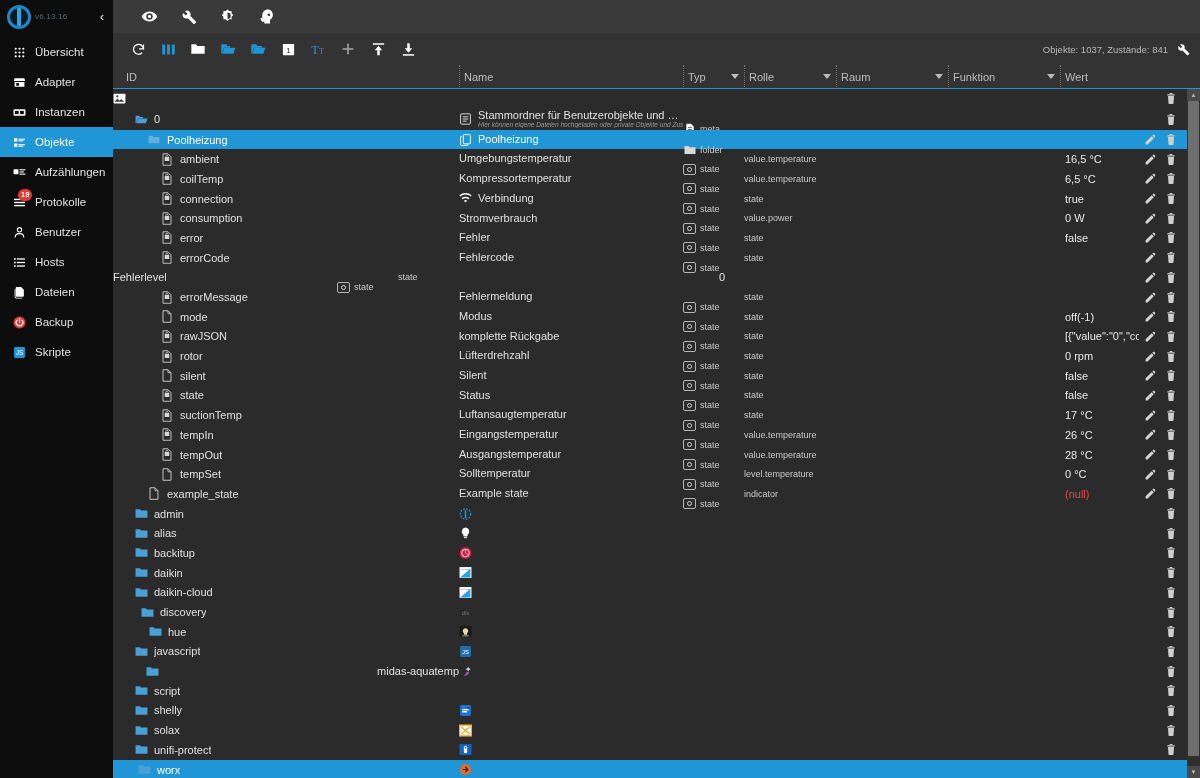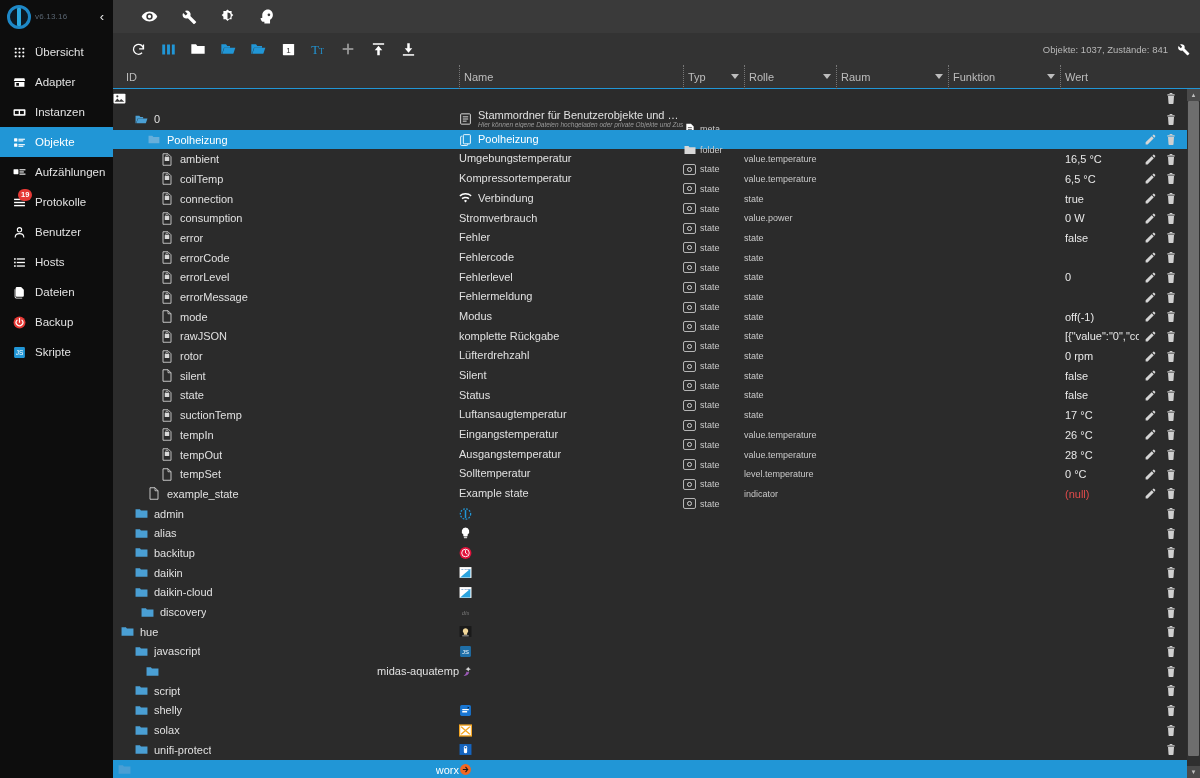--- a/index.html
+++ b/index.html
@@ -791,45 +791,116 @@
                 <span>
                   <svg width="12" height="13" viewBox="0 0 24 24" fill="#cfcfcf">
                     <path d="M6 7h12l-1 14.5a1.5 1.5 0 0 1-1.5 1.4h-7A1.5 1.5 0 0 1 7 21.5L6 7z"></path>
                     <rect x="4.5" y="3.6" width="15" height="2.6" rx="1"></rect>
                     <rect x="9" y="1" width="6" height="2.2" rx="1"></rect>
                   </svg>
                 </span>
               </div>
             </div>
             <div class="row">
+              <div class="cell-name">
+                <span class="namebox">
+                  <span class="label">Fehlerlevel</span>
+                </span>
+              </div>
+              <div class="cell-typ">
+                <span class="typechip">
+                  <span class="dot"></span>
+                </span>
+                <span>state</span>
+              </div>
+              <div class="cell-role">state</div>
+              <div class="cell-raum"></div>
+              <div class="cell-funk"></div>
+              <div class="cell-val">0</div>
+              <div class="cell-act">
+                <span>
+                  <svg width="13" height="13" viewBox="0 0 24 24" fill="#d6d6d6">
+                    <path d="M3 17.3V21h3.7L18 9.7l-3.7-3.7L3 17.3zM20.7 6.6a1 1 0 0 0 0-1.4l-2-2a1 1 0 0 0-1.4 0L15.5 5l3.7 3.7 1.5-2.1z"></path>
+                  </svg>
+                </span>
+                <span>
+                  <svg width="12" height="13" viewBox="0 0 24 24" fill="#cfcfcf">
+                    <path d="M6 7h12l-1 14.5a1.5 1.5 0 0 1-1.5 1.4h-7A1.5 1.5 0 0 1 7 21.5L6 7z"></path>
+                    <rect x="4.5" y="3.6" width="15" height="2.6" rx="1"></rect>
+                    <rect x="9" y="1" width="6" height="2.2" rx="1"></rect>
+                  </svg>
+                </span>
+              </div>
+            </div>
+            <div class="row">
               <div class="cell-id" style="padding-left: 47px;">
                 <span class="ficon">
                   <svg width="12" height="13" viewBox="0 0 24 26" fill="none">
                     <path d="M4 1.5h10l6 6v17H4z" fill="none" stroke="#d8d8d8" stroke-width="1.7"></path>
                     <rect x="7.5" y="8" width="9" height="8" rx="1" fill="#d8d8d8"></rect>
                     <path d="M9.8 8V6.3a2.2 2.2 0 0 1 4.4 0V8" stroke="#d8d8d8" stroke-width="1.5" fill="none"></path>
                   </svg>
                 </span>
-                <span class="label">errorLevel</span>
-              </div>
-              <div class="cell-name">
-                <span class="namebox">
-                  <span class="label">Fehlerlevel</span>
+                <span class="label">errorMessage</span>
+              </div>
+              <div class="cell-name">
+                <span class="namebox">
+                  <span class="label">Fehlermeldung</span>
                 </span>
               </div>
               <div class="cell-typ">
                 <span class="typechip">
                   <span class="dot"></span>
                 </span>
                 <span>state</span>
               </div>
               <div class="cell-role">state</div>
               <div class="cell-raum"></div>
               <div class="cell-funk"></div>
-              <div class="cell-val">0</div>
+              <div class="cell-val"></div>
+              <div class="cell-act">
+                <span>
+                  <svg width="13" height="13" viewBox="0 0 24 24" fill="#d6d6d6">
+                    <path d="M3 17.3V21h3.7L18 9.7l-3.7-3.7L3 17.3zM20.7 6.6a1 1 0 0 0 0-1.4l-2-2a1 1 0 0 0-1.4 0L15.5 5l3.7 3.7 1.5-2.1z"></path>
+                  </svg>
+                </span>
+                <span>
+                  <svg width="12" height="13" viewBox="0 0 24 24" fill="#cfcfcf">
+                    <path d="M6 7h12l-1 14.5a1.5 1.5 0 0 1-1.5 1.4h-7A1.5 1.5 0 0 1 7 21.5L6 7z"></path>
+                    <rect x="4.5" y="3.6" width="15" height="2.6" rx="1"></rect>
+                    <rect x="9" y="1" width="6" height="2.2" rx="1"></rect>
+                  </svg>
+                </span>
+              </div>
+            </div>
+            <div class="row">
+              <div class="cell-id" style="padding-left: 47px;">
+                <span class="ficon">
+                  <svg width="12" height="13" viewBox="0 0 24 26" fill="none">
+                    <path d="M4 1.5h10l6 6v17H4z" stroke="#e0e0e0" stroke-width="1.7"></path>
+                    <path d="M14 1.5V7.5h6" stroke="#e0e0e0" stroke-width="1.5"></path>
+                  </svg>
+                </span>
+                <span class="label">mode</span>
+              </div>
+              <div class="cell-name">
+                <span class="namebox">
+                  <span class="label">Modus</span>
+                </span>
+              </div>
+              <div class="cell-typ">
+                <span class="typechip">
+                  <span class="dot"></span>
+                </span>
+                <span>state</span>
+              </div>
+              <div class="cell-role">state</div>
+              <div class="cell-raum"></div>
+              <div class="cell-funk"></div>
+              <div class="cell-val">off(-1)</div>
               <div class="cell-act">
                 <span>
                   <svg width="13" height="13" viewBox="0 0 24 24" fill="#d6d6d6">
                     <path d="M3 17.3V21h3.7L18 9.7l-3.7-3.7L3 17.3zM20.7 6.6a1 1 0 0 0 0-1.4l-2-2a1 1 0 0 0-1.4 0L15.5 5l3.7 3.7 1.5-2.1z"></path>
                   </svg>
                 </span>
                 <span>
                   <svg width="12" height="13" viewBox="0 0 24 24" fill="#cfcfcf">
                     <path d="M6 7h12l-1 14.5a1.5 1.5 0 0 1-1.5 1.4h-7A1.5 1.5 0 0 1 7 21.5L6 7z"></path>
                     <rect x="4.5" y="3.6" width="15" height="2.6" rx="1"></rect>
@@ -840,77 +911,37 @@
             </div>
             <div class="row">
               <div class="cell-id" style="padding-left: 47px;">
                 <span class="ficon">
                   <svg width="12" height="13" viewBox="0 0 24 26" fill="none">
                     <path d="M4 1.5h10l6 6v17H4z" fill="none" stroke="#d8d8d8" stroke-width="1.7"></path>
                     <rect x="7.5" y="8" width="9" height="8" rx="1" fill="#d8d8d8"></rect>
                     <path d="M9.8 8V6.3a2.2 2.2 0 0 1 4.4 0V8" stroke="#d8d8d8" stroke-width="1.5" fill="none"></path>
                   </svg>
                 </span>
-                <span class="label">errorMessage</span>
-              </div>
-              <div class="cell-name">
-                <span class="namebox">
-                  <span class="label">Fehlermeldung</span>
+                <span class="label">rawJSON</span>
+              </div>
+              <div class="cell-name">
+                <span class="namebox">
+                  <span class="label">komplette Rückgabe</span>
                 </span>
               </div>
               <div class="cell-typ">
                 <span class="typechip">
                   <span class="dot"></span>
                 </span>
                 <span>state</span>
               </div>
               <div class="cell-role">state</div>
               <div class="cell-raum"></div>
               <div class="cell-funk"></div>
-              <div class="cell-val"></div>
-              <div class="cell-act">
-                <span>
-                  <svg width="13" height="13" viewBox="0 0 24 24" fill="#d6d6d6">
-                    <path d="M3 17.3V21h3.7L18 9.7l-3.7-3.7L3 17.3zM20.7 6.6a1 1 0 0 0 0-1.4l-2-2a1 1 0 0 0-1.4 0L15.5 5l3.7 3.7 1.5-2.1z"></path>
-                  </svg>
-                </span>
-                <span>
-                  <svg width="12" height="13" viewBox="0 0 24 24" fill="#cfcfcf">
-                    <path d="M6 7h12l-1 14.5a1.5 1.5 0 0 1-1.5 1.4h-7A1.5 1.5 0 0 1 7 21.5L6 7z"></path>
-                    <rect x="4.5" y="3.6" width="15" height="2.6" rx="1"></rect>
-                    <rect x="9" y="1" width="6" height="2.2" rx="1"></rect>
-                  </svg>
-                </span>
-              </div>
-            </div>
-            <div class="row">
-              <div class="cell-id" style="padding-left: 47px;">
-                <span class="ficon">
-                  <svg width="12" height="13" viewBox="0 0 24 26" fill="none">
-                    <path d="M4 1.5h10l6 6v17H4z" stroke="#e0e0e0" stroke-width="1.7"></path>
-                    <path d="M14 1.5V7.5h6" stroke="#e0e0e0" stroke-width="1.5"></path>
-                  </svg>
-                </span>
-                <span class="label">mode</span>
-              </div>
-              <div class="cell-name">
-                <span class="namebox">
-                  <span class="label">Modus</span>
-                </span>
-              </div>
-              <div class="cell-typ">
-                <span class="typechip">
-                  <span class="dot"></span>
-                </span>
-                <span>state</span>
-              </div>
-              <div class="cell-role">state</div>
-              <div class="cell-raum"></div>
-              <div class="cell-funk"></div>
-              <div class="cell-val">off(-1)</div>
+              <div class="cell-val">[{"value":"0","code...</div>
               <div class="cell-act">
                 <span>
                   <svg width="13" height="13" viewBox="0 0 24 24" fill="#d6d6d6">
                     <path d="M3 17.3V21h3.7L18 9.7l-3.7-3.7L3 17.3zM20.7 6.6a1 1 0 0 0 0-1.4l-2-2a1 1 0 0 0-1.4 0L15.5 5l3.7 3.7 1.5-2.1z"></path>
                   </svg>
                 </span>
                 <span>
                   <svg width="12" height="13" viewBox="0 0 24 24" fill="#cfcfcf">
                     <path d="M6 7h12l-1 14.5a1.5 1.5 0 0 1-1.5 1.4h-7A1.5 1.5 0 0 1 7 21.5L6 7z"></path>
                     <rect x="4.5" y="3.6" width="15" height="2.6" rx="1"></rect>
@@ -921,37 +952,77 @@
             </div>
             <div class="row">
               <div class="cell-id" style="padding-left: 47px;">
                 <span class="ficon">
                   <svg width="12" height="13" viewBox="0 0 24 26" fill="none">
                     <path d="M4 1.5h10l6 6v17H4z" fill="none" stroke="#d8d8d8" stroke-width="1.7"></path>
                     <rect x="7.5" y="8" width="9" height="8" rx="1" fill="#d8d8d8"></rect>
                     <path d="M9.8 8V6.3a2.2 2.2 0 0 1 4.4 0V8" stroke="#d8d8d8" stroke-width="1.5" fill="none"></path>
                   </svg>
                 </span>
-                <span class="label">rawJSON</span>
-              </div>
-              <div class="cell-name">
-                <span class="namebox">
-                  <span class="label">komplette Rückgabe</span>
+                <span class="label">rotor</span>
+              </div>
+              <div class="cell-name">
+                <span class="namebox">
+                  <span class="label">Lüfterdrehzahl</span>
                 </span>
               </div>
               <div class="cell-typ">
                 <span class="typechip">
                   <span class="dot"></span>
                 </span>
                 <span>state</span>
               </div>
               <div class="cell-role">state</div>
               <div class="cell-raum"></div>
               <div class="cell-funk"></div>
-              <div class="cell-val">[{"value":"0","code...</div>
+              <div class="cell-val">0 rpm</div>
+              <div class="cell-act">
+                <span>
+                  <svg width="13" height="13" viewBox="0 0 24 24" fill="#d6d6d6">
+                    <path d="M3 17.3V21h3.7L18 9.7l-3.7-3.7L3 17.3zM20.7 6.6a1 1 0 0 0 0-1.4l-2-2a1 1 0 0 0-1.4 0L15.5 5l3.7 3.7 1.5-2.1z"></path>
+                  </svg>
+                </span>
+                <span>
+                  <svg width="12" height="13" viewBox="0 0 24 24" fill="#cfcfcf">
+                    <path d="M6 7h12l-1 14.5a1.5 1.5 0 0 1-1.5 1.4h-7A1.5 1.5 0 0 1 7 21.5L6 7z"></path>
+                    <rect x="4.5" y="3.6" width="15" height="2.6" rx="1"></rect>
+                    <rect x="9" y="1" width="6" height="2.2" rx="1"></rect>
+                  </svg>
+                </span>
+              </div>
+            </div>
+            <div class="row">
+              <div class="cell-id" style="padding-left: 47px;">
+                <span class="ficon">
+                  <svg width="12" height="13" viewBox="0 0 24 26" fill="none">
+                    <path d="M4 1.5h10l6 6v17H4z" stroke="#e0e0e0" stroke-width="1.7"></path>
+                    <path d="M14 1.5V7.5h6" stroke="#e0e0e0" stroke-width="1.5"></path>
+                  </svg>
+                </span>
+                <span class="label">silent</span>
+              </div>
+              <div class="cell-name">
+                <span class="namebox">
+                  <span class="label">Silent</span>
+                </span>
+              </div>
+              <div class="cell-typ">
+                <span class="typechip">
+                  <span class="dot"></span>
+                </span>
+                <span>state</span>
+              </div>
+              <div class="cell-role">state</div>
+              <div class="cell-raum"></div>
+              <div class="cell-funk"></div>
+              <div class="cell-val">false</div>
               <div class="cell-act">
                 <span>
                   <svg width="13" height="13" viewBox="0 0 24 24" fill="#d6d6d6">
                     <path d="M3 17.3V21h3.7L18 9.7l-3.7-3.7L3 17.3zM20.7 6.6a1 1 0 0 0 0-1.4l-2-2a1 1 0 0 0-1.4 0L15.5 5l3.7 3.7 1.5-2.1z"></path>
                   </svg>
                 </span>
                 <span>
                   <svg width="12" height="13" viewBox="0 0 24 24" fill="#cfcfcf">
                     <path d="M6 7h12l-1 14.5a1.5 1.5 0 0 1-1.5 1.4h-7A1.5 1.5 0 0 1 7 21.5L6 7z"></path>
                     <rect x="4.5" y="3.6" width="15" height="2.6" rx="1"></rect>
@@ -962,65 +1033,25 @@
             </div>
             <div class="row">
               <div class="cell-id" style="padding-left: 47px;">
                 <span class="ficon">
                   <svg width="12" height="13" viewBox="0 0 24 26" fill="none">
                     <path d="M4 1.5h10l6 6v17H4z" fill="none" stroke="#d8d8d8" stroke-width="1.7"></path>
                     <rect x="7.5" y="8" width="9" height="8" rx="1" fill="#d8d8d8"></rect>
                     <path d="M9.8 8V6.3a2.2 2.2 0 0 1 4.4 0V8" stroke="#d8d8d8" stroke-width="1.5" fill="none"></path>
                   </svg>
                 </span>
-                <span class="label">rotor</span>
-              </div>
-              <div class="cell-name">
-                <span class="namebox">
-                  <span class="label">Lüfterdrehzahl</span>
-                </span>
-              </div>
-              <div class="cell-typ">
-                <span class="typechip">
-                  <span class="dot"></span>
-                </span>
-                <span>state</span>
-              </div>
-              <div class="cell-role">state</div>
-              <div class="cell-raum"></div>
-              <div class="cell-funk"></div>
-              <div class="cell-val">0 rpm</div>
-              <div class="cell-act">
-                <span>
-                  <svg width="13" height="13" viewBox="0 0 24 24" fill="#d6d6d6">
-                    <path d="M3 17.3V21h3.7L18 9.7l-3.7-3.7L3 17.3zM20.7 6.6a1 1 0 0 0 0-1.4l-2-2a1 1 0 0 0-1.4 0L15.5 5l3.7 3.7 1.5-2.1z"></path>
-                  </svg>
-                </span>
-                <span>
-                  <svg width="12" height="13" viewBox="0 0 24 24" fill="#cfcfcf">
-                    <path d="M6 7h12l-1 14.5a1.5 1.5 0 0 1-1.5 1.4h-7A1.5 1.5 0 0 1 7 21.5L6 7z"></path>
-                    <rect x="4.5" y="3.6" width="15" height="2.6" rx="1"></rect>
-                    <rect x="9" y="1" width="6" height="2.2" rx="1"></rect>
-                  </svg>
-                </span>
-              </div>
-            </div>
-            <div class="row">
-              <div class="cell-id" style="padding-left: 47px;">
-                <span class="ficon">
-                  <svg width="12" height="13" viewBox="0 0 24 26" fill="none">
-                    <path d="M4 1.5h10l6 6v17H4z" stroke="#e0e0e0" stroke-width="1.7"></path>
-                    <path d="M14 1.5V7.5h6" stroke="#e0e0e0" stroke-width="1.5"></path>
-                  </svg>
-                </span>
-                <span class="label">silent</span>
-              </div>
-              <div class="cell-name">
-                <span class="namebox">
-                  <span class="label">Silent</span>
+                <span class="label">state</span>
+              </div>
+              <div class="cell-name">
+                <span class="namebox">
+                  <span class="label">Status</span>
                 </span>
               </div>
               <div class="cell-typ">
                 <span class="typechip">
                   <span class="dot"></span>
                 </span>
                 <span>state</span>
               </div>
               <div class="cell-role">state</div>
               <div class="cell-raum"></div>
@@ -1043,37 +1074,37 @@
             </div>
             <div class="row">
               <div class="cell-id" style="padding-left: 47px;">
                 <span class="ficon">
                   <svg width="12" height="13" viewBox="0 0 24 26" fill="none">
                     <path d="M4 1.5h10l6 6v17H4z" fill="none" stroke="#d8d8d8" stroke-width="1.7"></path>
                     <rect x="7.5" y="8" width="9" height="8" rx="1" fill="#d8d8d8"></rect>
                     <path d="M9.8 8V6.3a2.2 2.2 0 0 1 4.4 0V8" stroke="#d8d8d8" stroke-width="1.5" fill="none"></path>
                   </svg>
                 </span>
-                <span class="label">state</span>
-              </div>
-              <div class="cell-name">
-                <span class="namebox">
-                  <span class="label">Status</span>
+                <span class="label">suctionTemp</span>
+              </div>
+              <div class="cell-name">
+                <span class="namebox">
+                  <span class="label">Luftansaugtemperatur</span>
                 </span>
               </div>
               <div class="cell-typ">
                 <span class="typechip">
                   <span class="dot"></span>
                 </span>
                 <span>state</span>
               </div>
               <div class="cell-role">state</div>
               <div class="cell-raum"></div>
               <div class="cell-funk"></div>
-              <div class="cell-val">false</div>
+              <div class="cell-val">17 °C</div>
               <div class="cell-act">
                 <span>
                   <svg width="13" height="13" viewBox="0 0 24 24" fill="#d6d6d6">
                     <path d="M3 17.3V21h3.7L18 9.7l-3.7-3.7L3 17.3zM20.7 6.6a1 1 0 0 0 0-1.4l-2-2a1 1 0 0 0-1.4 0L15.5 5l3.7 3.7 1.5-2.1z"></path>
                   </svg>
                 </span>
                 <span>
                   <svg width="12" height="13" viewBox="0 0 24 24" fill="#cfcfcf">
                     <path d="M6 7h12l-1 14.5a1.5 1.5 0 0 1-1.5 1.4h-7A1.5 1.5 0 0 1 7 21.5L6 7z"></path>
                     <rect x="4.5" y="3.6" width="15" height="2.6" rx="1"></rect>
@@ -1084,37 +1115,37 @@
             </div>
             <div class="row">
               <div class="cell-id" style="padding-left: 47px;">
                 <span class="ficon">
                   <svg width="12" height="13" viewBox="0 0 24 26" fill="none">
                     <path d="M4 1.5h10l6 6v17H4z" fill="none" stroke="#d8d8d8" stroke-width="1.7"></path>
                     <rect x="7.5" y="8" width="9" height="8" rx="1" fill="#d8d8d8"></rect>
                     <path d="M9.8 8V6.3a2.2 2.2 0 0 1 4.4 0V8" stroke="#d8d8d8" stroke-width="1.5" fill="none"></path>
                   </svg>
                 </span>
-                <span class="label">suctionTemp</span>
-              </div>
-              <div class="cell-name">
-                <span class="namebox">
-                  <span class="label">Luftansaugtemperatur</span>
+                <span class="label">tempIn</span>
+              </div>
+              <div class="cell-name">
+                <span class="namebox">
+                  <span class="label">Eingangstemperatur</span>
                 </span>
               </div>
               <div class="cell-typ">
                 <span class="typechip">
                   <span class="dot"></span>
                 </span>
                 <span>state</span>
               </div>
-              <div class="cell-role">state</div>
-              <div class="cell-raum"></div>
-              <div class="cell-funk"></div>
-              <div class="cell-val">17 °C</div>
+              <div class="cell-role">value.temperature</div>
+              <div class="cell-raum"></div>
+              <div class="cell-funk"></div>
+              <div class="cell-val">26 °C</div>
               <div class="cell-act">
                 <span>
                   <svg width="13" height="13" viewBox="0 0 24 24" fill="#d6d6d6">
                     <path d="M3 17.3V21h3.7L18 9.7l-3.7-3.7L3 17.3zM20.7 6.6a1 1 0 0 0 0-1.4l-2-2a1 1 0 0 0-1.4 0L15.5 5l3.7 3.7 1.5-2.1z"></path>
                   </svg>
                 </span>
                 <span>
                   <svg width="12" height="13" viewBox="0 0 24 24" fill="#cfcfcf">
                     <path d="M6 7h12l-1 14.5a1.5 1.5 0 0 1-1.5 1.4h-7A1.5 1.5 0 0 1 7 21.5L6 7z"></path>
                     <rect x="4.5" y="3.6" width="15" height="2.6" rx="1"></rect>
@@ -1125,61 +1156,20 @@
             </div>
             <div class="row">
               <div class="cell-id" style="padding-left: 47px;">
                 <span class="ficon">
                   <svg width="12" height="13" viewBox="0 0 24 26" fill="none">
                     <path d="M4 1.5h10l6 6v17H4z" fill="none" stroke="#d8d8d8" stroke-width="1.7"></path>
                     <rect x="7.5" y="8" width="9" height="8" rx="1" fill="#d8d8d8"></rect>
                     <path d="M9.8 8V6.3a2.2 2.2 0 0 1 4.4 0V8" stroke="#d8d8d8" stroke-width="1.5" fill="none"></path>
                   </svg>
                 </span>
-                <span class="label">tempIn</span>
-              </div>
-              <div class="cell-name">
-                <span class="namebox">
-                  <span class="label">Eingangstemperatur</span>
-                </span>
-              </div>
-              <div class="cell-typ">
-                <span class="typechip">
-                  <span class="dot"></span>
-                </span>
-                <span>state</span>
-              </div>
-              <div class="cell-role">value.temperature</div>
-              <div class="cell-raum"></div>
-              <div class="cell-funk"></div>
-              <div class="cell-val">26 °C</div>
-              <div class="cell-act">
-                <span>
-                  <svg width="13" height="13" viewBox="0 0 24 24" fill="#d6d6d6">
-                    <path d="M3 17.3V21h3.7L18 9.7l-3.7-3.7L3 17.3zM20.7 6.6a1 1 0 0 0 0-1.4l-2-2a1 1 0 0 0-1.4 0L15.5 5l3.7 3.7 1.5-2.1z"></path>
-                  </svg>
-                </span>
-                <span>
-                  <svg width="12" height="13" viewBox="0 0 24 24" fill="#cfcfcf">
-                    <path d="M6 7h12l-1 14.5a1.5 1.5 0 0 1-1.5 1.4h-7A1.5 1.5 0 0 1 7 21.5L6 7z"></path>
-                    <rect x="4.5" y="3.6" width="15" height="2.6" rx="1"></rect>
-                    <rect x="9" y="1" width="6" height="2.2" rx="1"></rect>
-                  </svg>
-                </span>
-              </div>
-            </div>
-            <div class="row">
-              <div class="cell-id" style="padding-left: 47px;">
-                <span class="ficon">
-                  <svg width="12" height="13" viewBox="0 0 24 26" fill="none">
-                    <path d="M4 1.5h10l6 6v17H4z" fill="none" stroke="#d8d8d8" stroke-width="1.7"></path>
-                    <rect x="7.5" y="8" width="9" height="8" rx="1" fill="#d8d8d8"></rect>
-                    <path d="M9.8 8V6.3a2.2 2.2 0 0 1 4.4 0V8" stroke="#d8d8d8" stroke-width="1.5" fill="none"></path>
-                  </svg>
-                </span>
                 <span class="label">tempOut</span>
               </div>
               <div class="cell-name">
                 <span class="namebox">
                   <span class="label">Ausgangstemperatur</span>
                 </span>
               </div>
               <div class="cell-typ">
                 <span class="typechip">
                   <span class="dot"></span>
@@ -1479,21 +1469,21 @@
                 <span>
                   <svg width="12" height="13" viewBox="0 0 24 24" fill="#cfcfcf">
                     <path d="M6 7h12l-1 14.5a1.5 1.5 0 0 1-1.5 1.4h-7A1.5 1.5 0 0 1 7 21.5L6 7z"></path>
                     <rect x="4.5" y="3.6" width="15" height="2.6" rx="1"></rect>
                     <rect x="9" y="1" width="6" height="2.2" rx="1"></rect>
                   </svg>
                 </span>
               </div>
             </div>
             <div class="row">
-              <div class="cell-id" style="padding-left: 7px; align-items: center;">
+              <div class="cell-id" style="padding-left: 35px; align-items: center;">
                 <span class="ficon">
                   <svg width="13" height="13" viewBox="0 0 24 24" fill="#4a9fd4">
                     <path d="M1 4h8l2 2.5h12V20H1V4z"></path>
                   </svg>
                 </span>
                 <span class="label">hue</span>
               </div>
               <div class="cell-name">
                 <span class="iconimg">
                   <svg width="15" height="15" viewBox="0 0 24 24">
@@ -1707,21 +1697,21 @@
                 <span>
                   <svg width="12" height="13" viewBox="0 0 24 24" fill="#cfcfcf">
                     <path d="M6 7h12l-1 14.5a1.5 1.5 0 0 1-1.5 1.4h-7A1.5 1.5 0 0 1 7 21.5L6 7z"></path>
                     <rect x="4.5" y="3.6" width="15" height="2.6" rx="1"></rect>
                     <rect x="9" y="1" width="6" height="2.2" rx="1"></rect>
                   </svg>
                 </span>
               </div>
             </div>
             <div class="row selected">
-              <div class="cell-id" style="padding-left: 4px; justify-content: space-between;">
+              <div class="cell-id" style="padding-left: 24px;">
                 <span class="ficon">
                   <svg width="13" height="13" viewBox="0 0 24 24" fill="#4a9fd4">
                     <path d="M1 4h8l2 2.5h12V20H1V4z"></path>
                   </svg>
                 </span>
                 <span class="label">worx</span>
               </div>
               <div class="cell-name">
                 <span class="iconimg">
                   <svg width="15" height="15" viewBox="0 0 24 24">

